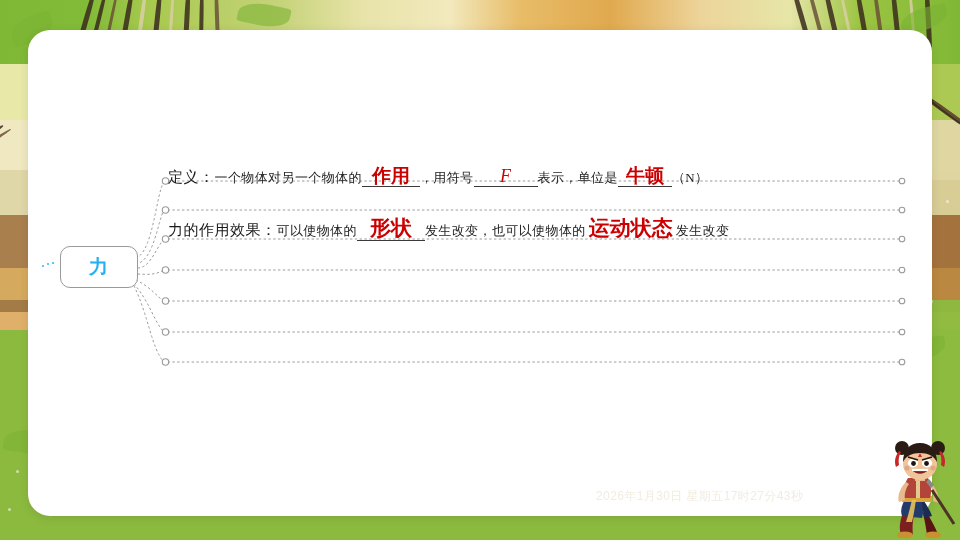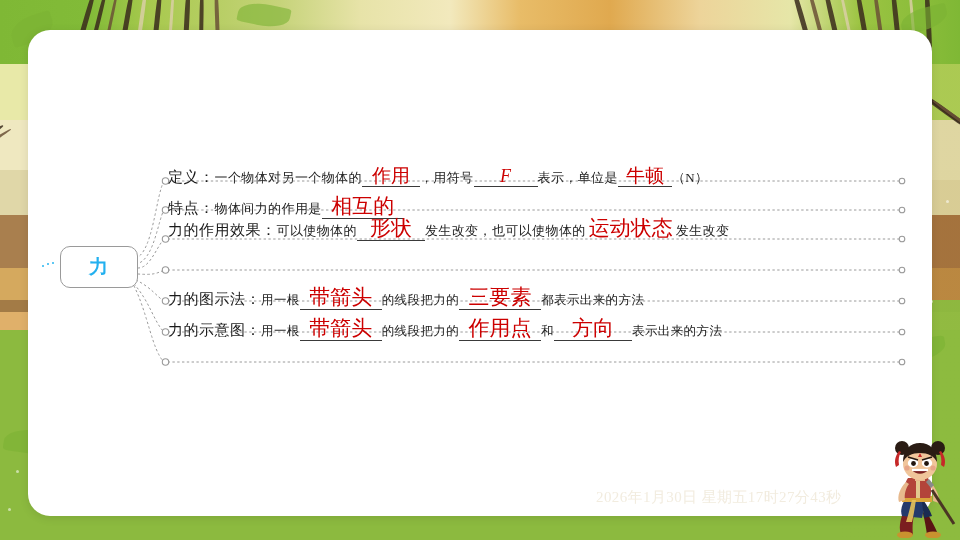--- a/index.html
+++ b/index.html
@@ -161,21 +161,21 @@
     font-size: 13px;
     letter-spacing: .4px;
     color: #232323;
   }
   .body.sm { font-size: 12.5px; }
 
   
   .ans {
     color: #cc0000;
     font-family: "DejaVu Sans", "Liberation Sans", sans-serif;
-    font-weight: 400;
+    font-weight: 700;
     letter-spacing: 0px;
   }
   .ans.big { font-size: 19px; }
   .ans.bigger { font-size: 21px; }
   .ans.huge { font-size: 23px; }
   .ans.italic {
     font-family: "Liberation Serif", "DejaVu Serif", serif;
     font-style: italic;
     font-weight: 400;
     font-size: 18px;
@@ -188,23 +188,23 @@
     line-height: 1;
     padding: 0 3px 1px 3px;
   }
   .blank.nl { border-bottom: none; }
 
   
   #timestamp {
     position: absolute;
     left: 596px;
     top: 488px;
-    font-size: 15px;
+    font-size: 12px;
     color: #f2ecdf;
-    font-family: Liberation Serif, serif;
+    font-family: Liberation Sans, sans-serif;
     letter-spacing: .4px;
     white-space: nowrap;
   }
 
   
   #mascot {
     position: absolute;
     left: 882px;
     top: 438px;
     width: 76px;
@@ -305,36 +305,27 @@
         <i style="left:10px;top:0px;"></i>
       </div>
       <div id="root-node">
         <span class="root-label">力</span>
       </div>
 
       <div class="row" style="top:136px;">
         <span class="lead">定义</span><span class="lead">：</span><span class="body">一个物体对另一个物体的</span><span class="blank ans big" style="min-width:52px;">作用</span><span class="body">，用符号</span><span class="blank ans italic" style="min-width:58px;">F</span><span class="body">表示，单位是</span><span class="blank ans big" style="min-width:48px;">牛顿</span><span class="body">（N）</span>
       </div>
 
-      <div class="row" style="top:166px;">
-        <span class="lead">特点</span><span class="lead">：</span><span class="body">物体间力的作用是</span><span class="blank ans bigger" style="min-width:76px;">相互的</span>
-      </div>
 
       <div class="row" style="top:188px;">
         <span class="lead">力的作用效果</span><span class="lead">：</span><span class="body">可以使物体的</span><span class="blank ans bigger" style="min-width:62px;">形状</span><span class="body">发生改变，也可以使物体的</span><span class="blank nl ans bigger">运动状态</span><span class="body">发生改变</span>
       </div>
 
 
-      <div class="row" style="top:257px;">
-        <span class="lead">力的图示法</span><span class="lead">：</span><span class="body sm">用一根</span><span class="blank ans bigger" style="min-width:76px;">带箭头</span><span class="body sm">的线段把力的</span><span class="blank ans bigger" style="min-width:76px;">三要素</span><span class="body sm">都表示出来的方法</span>
-      </div>
-
-      <div class="row" style="top:288px;">
-        <span class="lead">力的示意图</span><span class="lead">：</span><span class="body sm">用一根</span><span class="blank ans bigger" style="min-width:76px;">带箭头</span><span class="body sm">的线段把力的</span><span class="blank ans bigger" style="min-width:76px;">作用点</span><span class="body sm">和</span><span class="blank ans bigger" style="min-width:72px;">方向</span><span class="body sm">表示出来的方法</span>
-      </div>
+
 
     </div>
   </div>
 
   <div id="timestamp">2026年1月30日 星期五17时27分43秒</div>
 
   <svg id="mascot" viewBox="0 0 76 100">
 
     <path d="M22,72 C18,82 16,92 20,97 L31,97 C30,88 31,80 33,74 Z" fill="#7b1f1f"></path>
     <path d="M44,73 C49,82 54,90 56,97 L45,97 C44,88 42,80 41,75 Z" fill="#5a1414"></path>

